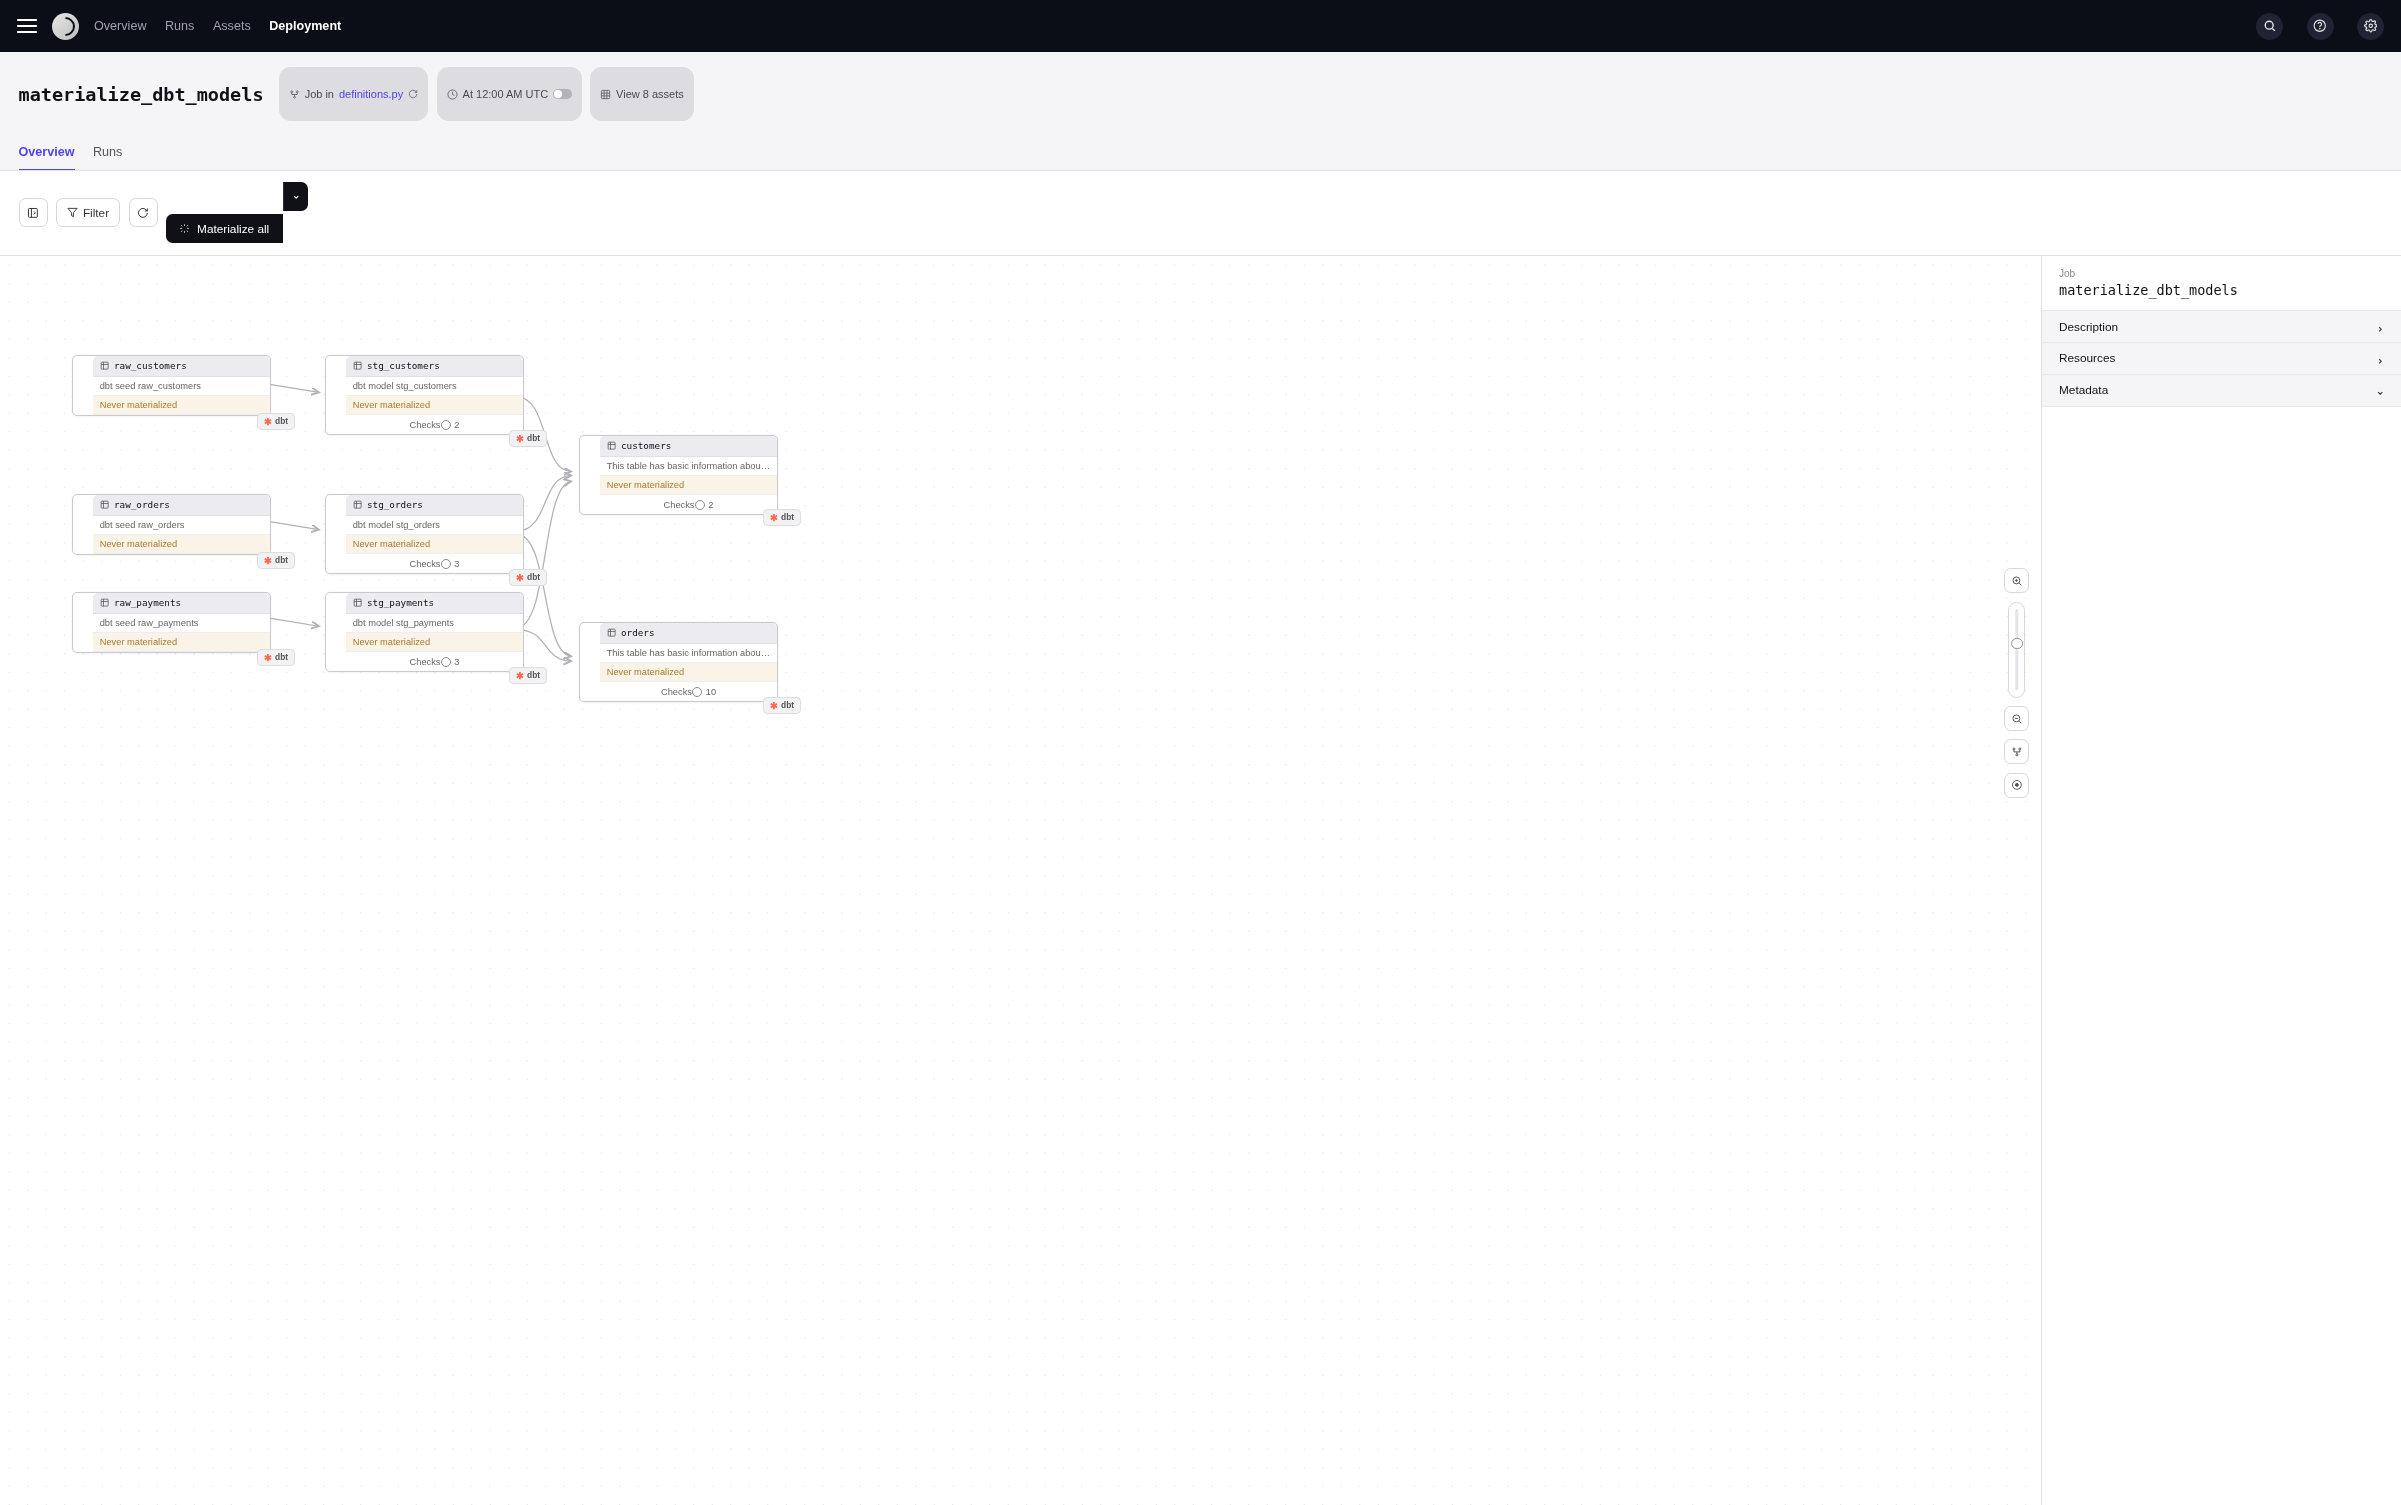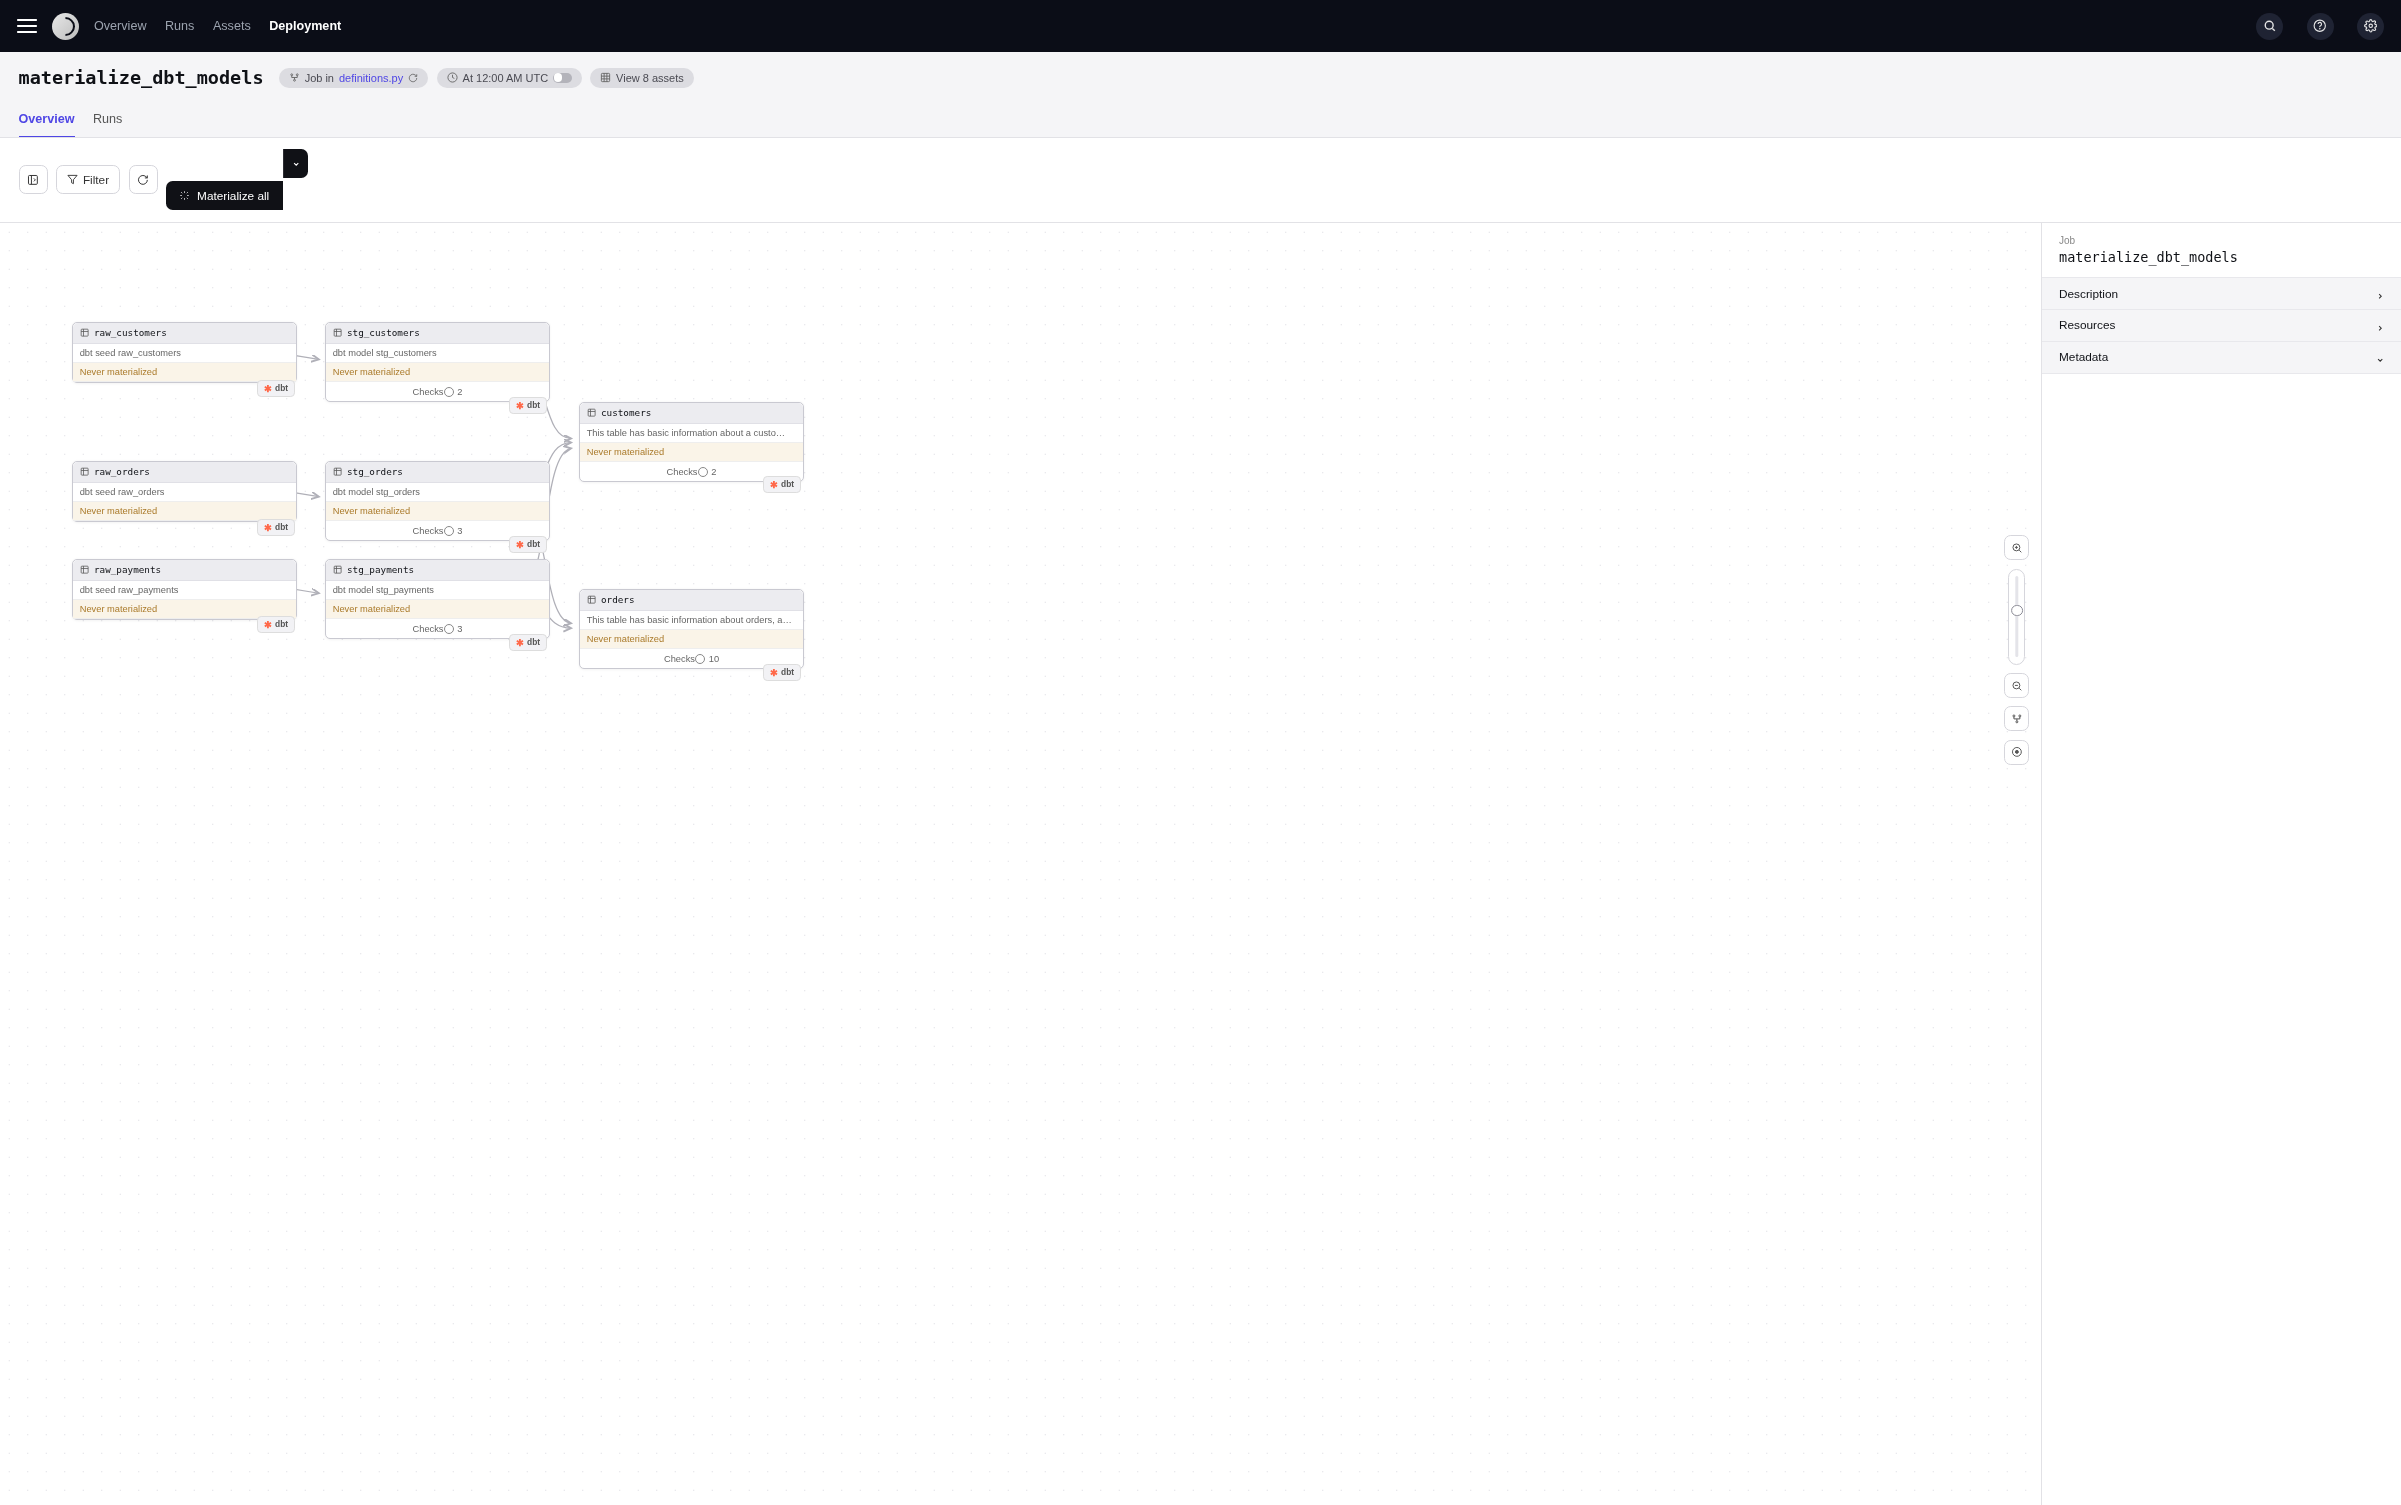--- a/index.html
+++ b/index.html
@@ -85,21 +85,21 @@
   font-weight: 600;
   font-family: ui-monospace, "SF Mono", Menlo, monospace;
   margin-right: 6.7px;
 }
 .pill {
   display: inline-flex;
   align-items: center;
   gap: 5px;
   background: #dcdce1;
   border-radius: 11.8px;
-  padding: 4px 10px;
+  padding: 21px 10px;
   font-size: 11px;
   color: #4a4a52;
 }
 .pill .link { color: #4f46e5; }
 .pill .mini-toggle {
   width: 18.5px;
   height: 10px;
   background: #b3b3ba;
   border-radius: 5px;
   position: relative;
@@ -228,26 +228,27 @@
   border-bottom: 0.8px solid #e8e8ec;
   background: #f5f5f7;
   display: flex;
   align-items: flex-end;
   justify-content: space-between;
   font-size: 11.8px;
   cursor: pointer;
 }
 .asset-node {
   position: absolute;
-  width: 225px;
+  width: 199px;
   border: 0.8px solid #c9c9d1;
   border-radius: 5px;
   background: #fff;
   font-size: 9.3px;
   box-shadow: 0 0.8px 2.5px rgba(0,0,0,0.05);
+  padding-left: 20px;
 }
 .asset-node .an-head {
   padding: 4.2px 6.7px;
   display: flex;
   align-items: center;
   gap: 5px;
   font-family: ui-monospace, "SF Mono", Menlo, monospace;
   background: #ececf0;
   border-radius: 5px 5px 0 0;
   border-bottom: 0.8px solid #e0e0e6;

